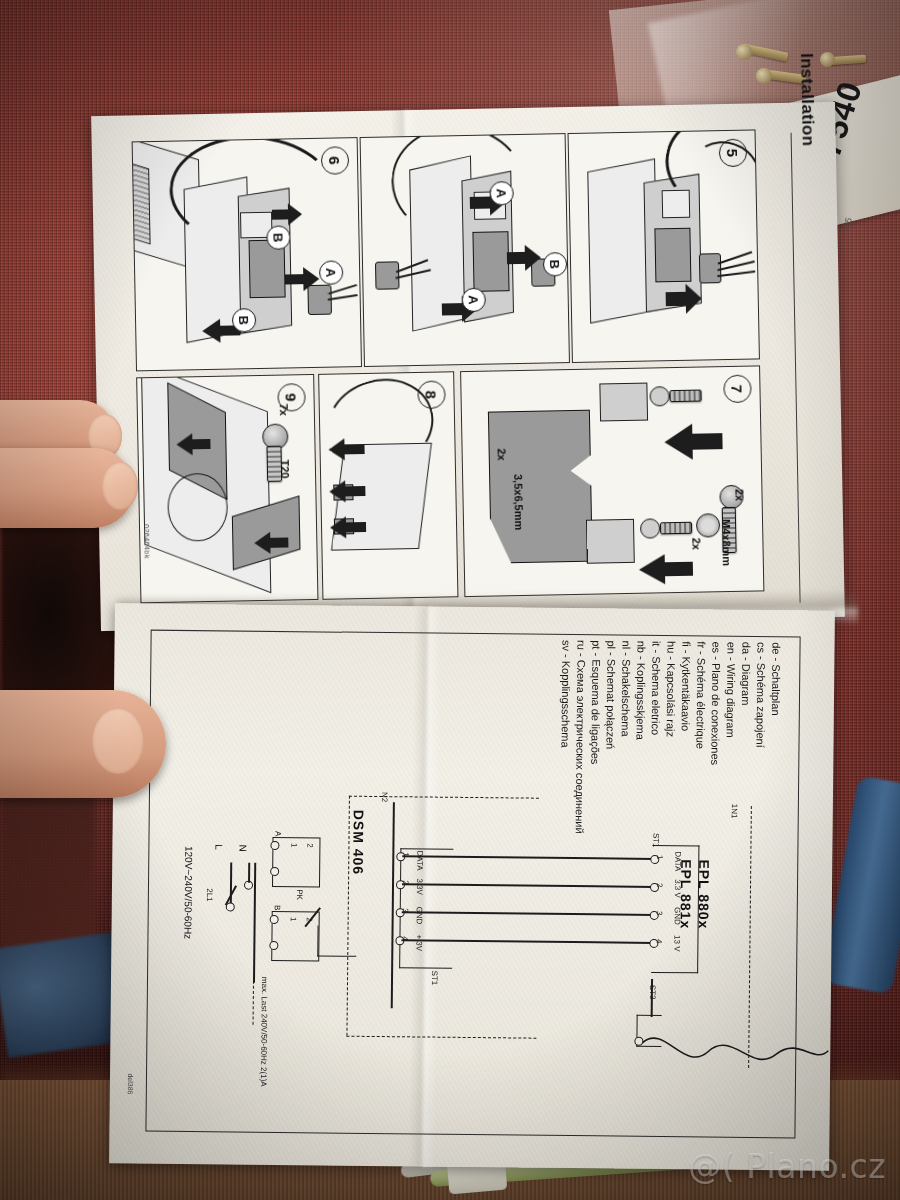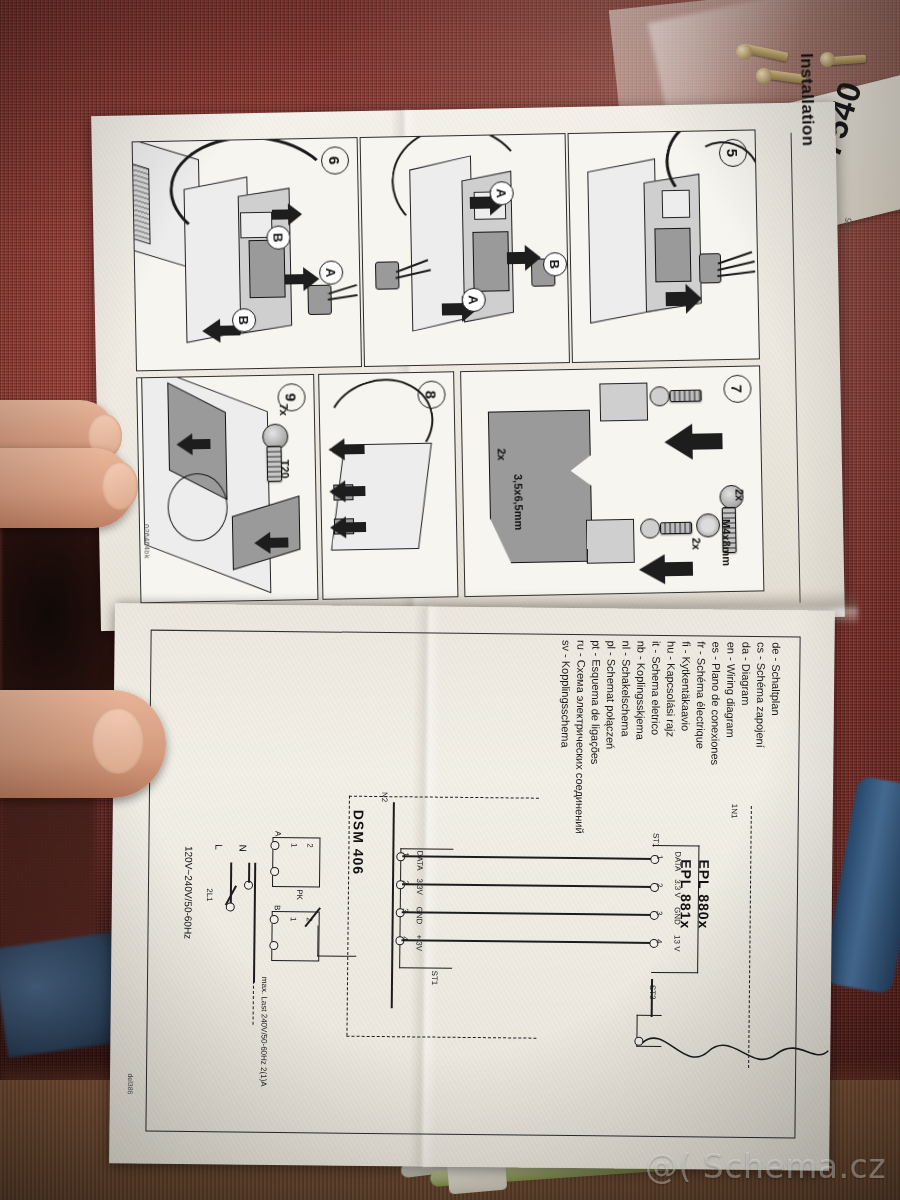--- a/index.html
+++ b/index.html
@@ -600,14 +600,14 @@
   <div class="hand">
     <div class="finger" style="left:-60px;top:10px;width:180px;height:72px;"></div>
     <div class="nail" style="left:92px;top:24px;width:34px;height:44px;"></div>
     <div class="finger" style="left:-60px;top:58px;width:198px;height:80px;"></div>
     <div class="nail" style="left:106px;top:72px;width:36px;height:48px;"></div>
     <div class="thumb"></div>
     <div class="nail" style="left:96px;top:318px;width:52px;height:66px;"></div>
   </div>
 
   <div class="vignette"></div>
-  <div class="watermark">@( Schema.cz</div>
+  <div class="watermark">@( Plano.cz</div>
 </div>
 
 </body></html>

